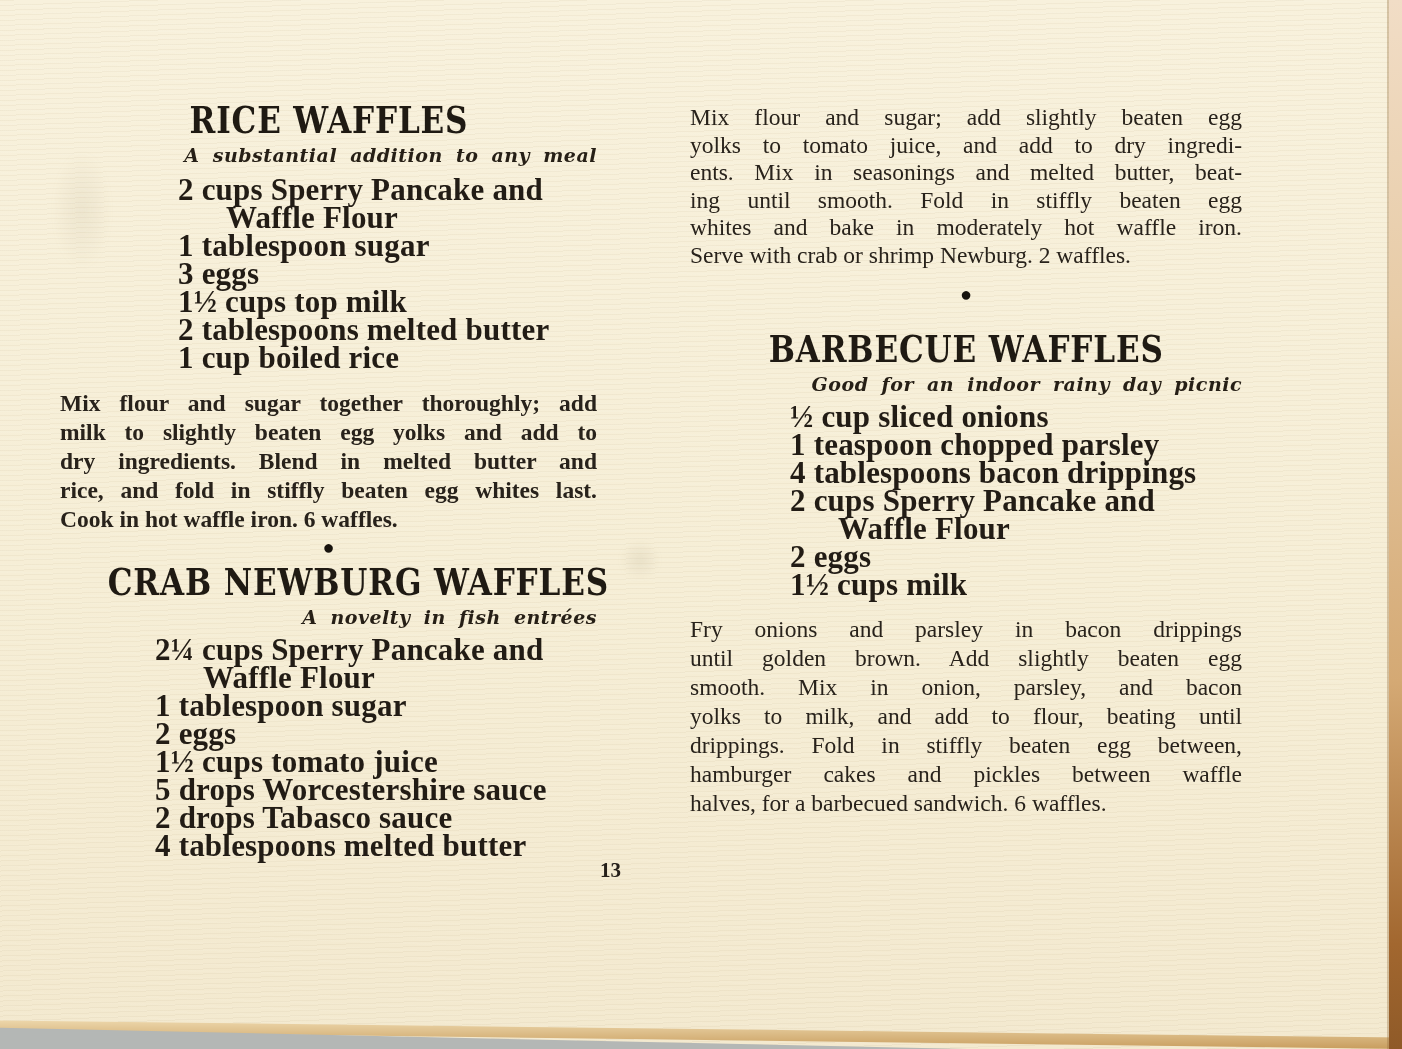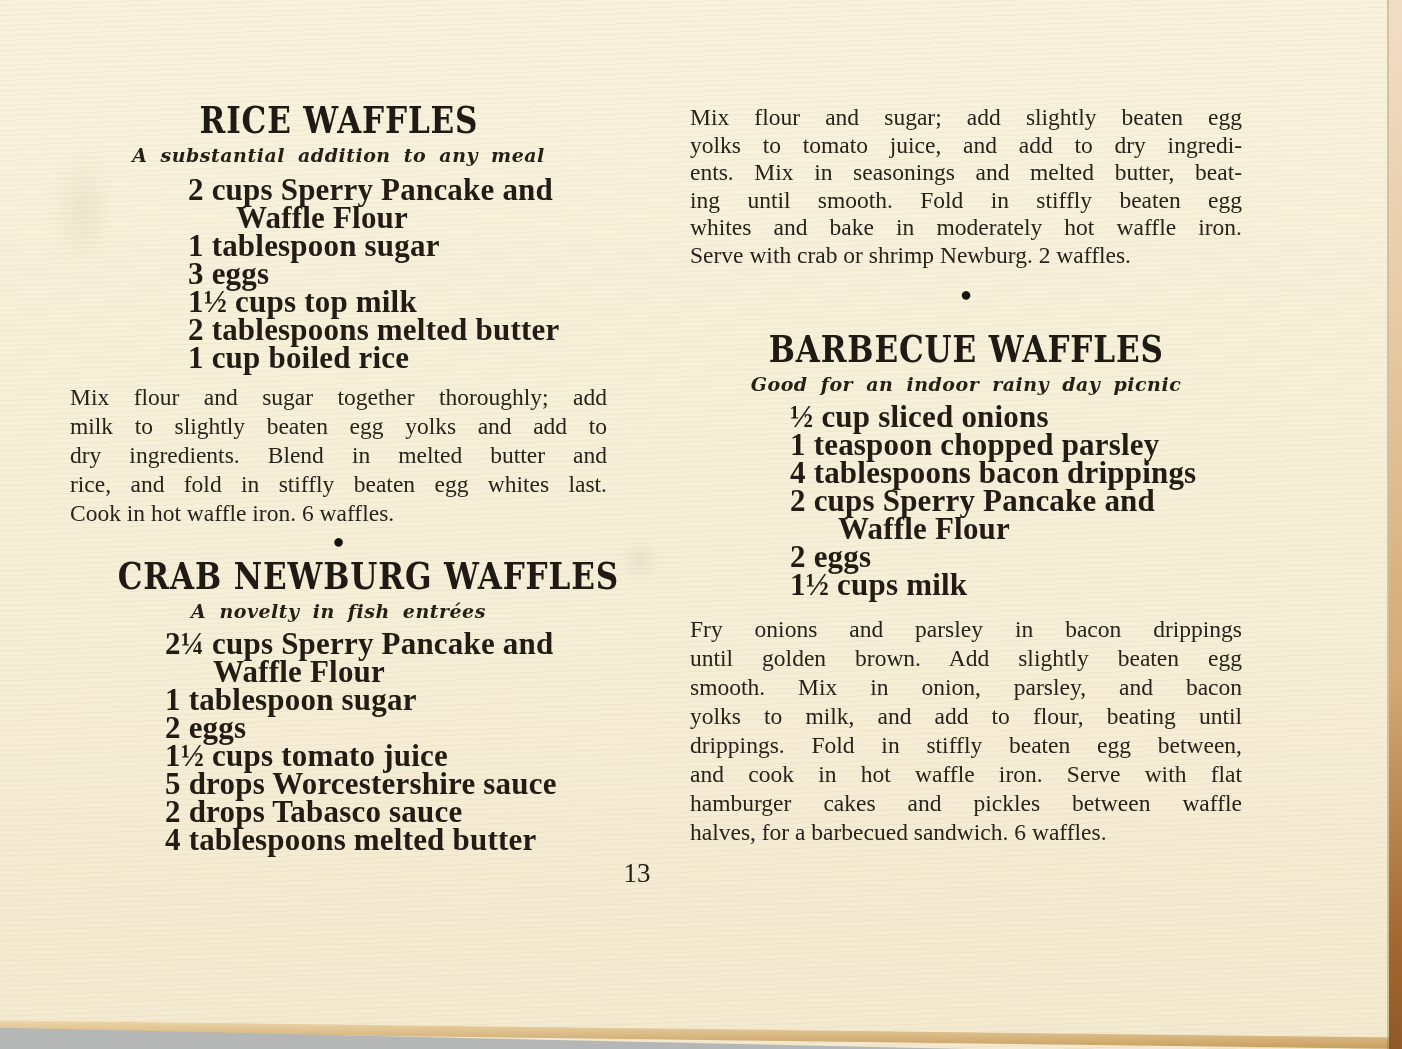--- a/index.html
+++ b/index.html
@@ -12,36 +12,36 @@
     color:#26201a;
     font-family:"Liberation Serif", serif;
     background:
       repeating-linear-gradient(178deg, rgba(186,166,128,0.10) 0px, rgba(186,166,128,0.10) 1px, transparent 1px, transparent 5px),
       repeating-linear-gradient(2deg, rgba(255,255,255,0.05) 0px, rgba(255,255,255,0.05) 2px, transparent 2px, transparent 7px),
       linear-gradient(180deg, #f8f1dc 0%, #f6eed6 55%, #f3e9cf 100%);
   }
 
   
   .col{ position:absolute; }
-  .col-left{ left:70px; top:100px; width:537px; }
+  .col-left{ left:60px; top:100px; width:537px; }
   .col-right{ left:690px; top:104px; width:552px; }
 
   
   .r-title{
     margin:0; text-align:center;
     font-family:"DejaVu Serif", serif;
     font-weight:bold; font-size:37px; line-height:40px;
     color:#1f1a13; letter-spacing:1px;
   }
   .r-title .squeeze{
     display:inline-block; transform:scaleX(0.84);
     transform-origin:center; white-space:nowrap;
   }
   .r-sub{
-    margin-top:4px; text-align:center;
+    margin-top:4px; text-align:right;
     font-family:"DejaVu Serif", serif;
     font-weight:bold; font-style:italic;
     font-size:19px; line-height:22px;
     word-spacing:6px; letter-spacing:0.5px;
     color:#261f16;
   }
 
   
   .ing{
     font-family:Liberation Serif, serif;
@@ -49,40 +49,40 @@
     color:#221c15; letter-spacing:0.2px;
   }
   .ing-rice{ margin:10px 0 0 118px; }
   .ing-crab{ margin:8px 0 0 95px; }
   .ing-bbq{  margin:8px 0 0 100px; }
   .ing-line.indent{ padding-left:48px; }
 
   
   .instr{ font-size:23.5px; line-height:29px; color:#28221b; }
   .col-right .instr-1{ line-height:27.5px; }
-  .instr-left{ margin-top:11px; }
+  .instr-left{ margin-top:17px;font-weight:bold; }
   .instr-bbq{ margin-top:16px; }
   .jline{ text-align:justify; text-align-last:justify; }
   .jline.last{ text-align-last:left; }
 
   
   .dot-sep{
     text-align:center; font-size:20px; line-height:18px;
     color:#17130e;
   }
   .dot-left{ margin:4px 0 6px; }
   .dot-right{ margin:16px 0 26px; }
 
   .mt6{ margin-top:6px; }
 
   
   .pagenum{
     position:absolute; left:600px; top:858px; width:74px;
-    text-align:center; font-family:"Liberation Serif", serif;
-    font-weight:normal; font-size:27px; color:#26201a;
+    font-family:"Liberation Serif", serif;
+    font-weight:bold; font-size:21px; color:#26201a;
   }
 
   
   .edge-right{
     position:absolute; right:0; top:0; width:13px; height:100%;
     background:linear-gradient(to bottom, #f1ddc6 0%, #e7cba6 30%, #d4a974 65%, #a2672f 90%, #8f5a28 100%);
     z-index:6;
   }
   .edge-right-line{
     position:absolute; right:13px; top:0; width:2px; height:100%;
@@ -187,21 +187,20 @@
         <div class="ing-line">2 eggs</div>
         <div class="ing-line">1½ cups milk</div>
       </div>
 
       <div class="instr instr-bbq">
         <div class="jline">Fry onions and parsley in bacon drippings</div>
         <div class="jline">until golden brown. Add slightly beaten egg</div>
         <div class="jline">smooth. Mix in onion, parsley, and bacon</div>
         <div class="jline">yolks to milk, and add to flour, beating until</div>
         <div class="jline">drippings. Fold in stiffly beaten egg between,</div>
-        <div class="jline">and cook in hot waffle iron. Serve with flat</div>
         <div class="jline">hamburger cakes and pickles between waffle</div>
         <div class="jline last">halves, for a barbecued sandwich. 6 waffles.</div>
       </div>
     </section>
 
   </div>
 
   <div class="pagenum">13</div>
 
   <div class="edge-bottom"></div>

